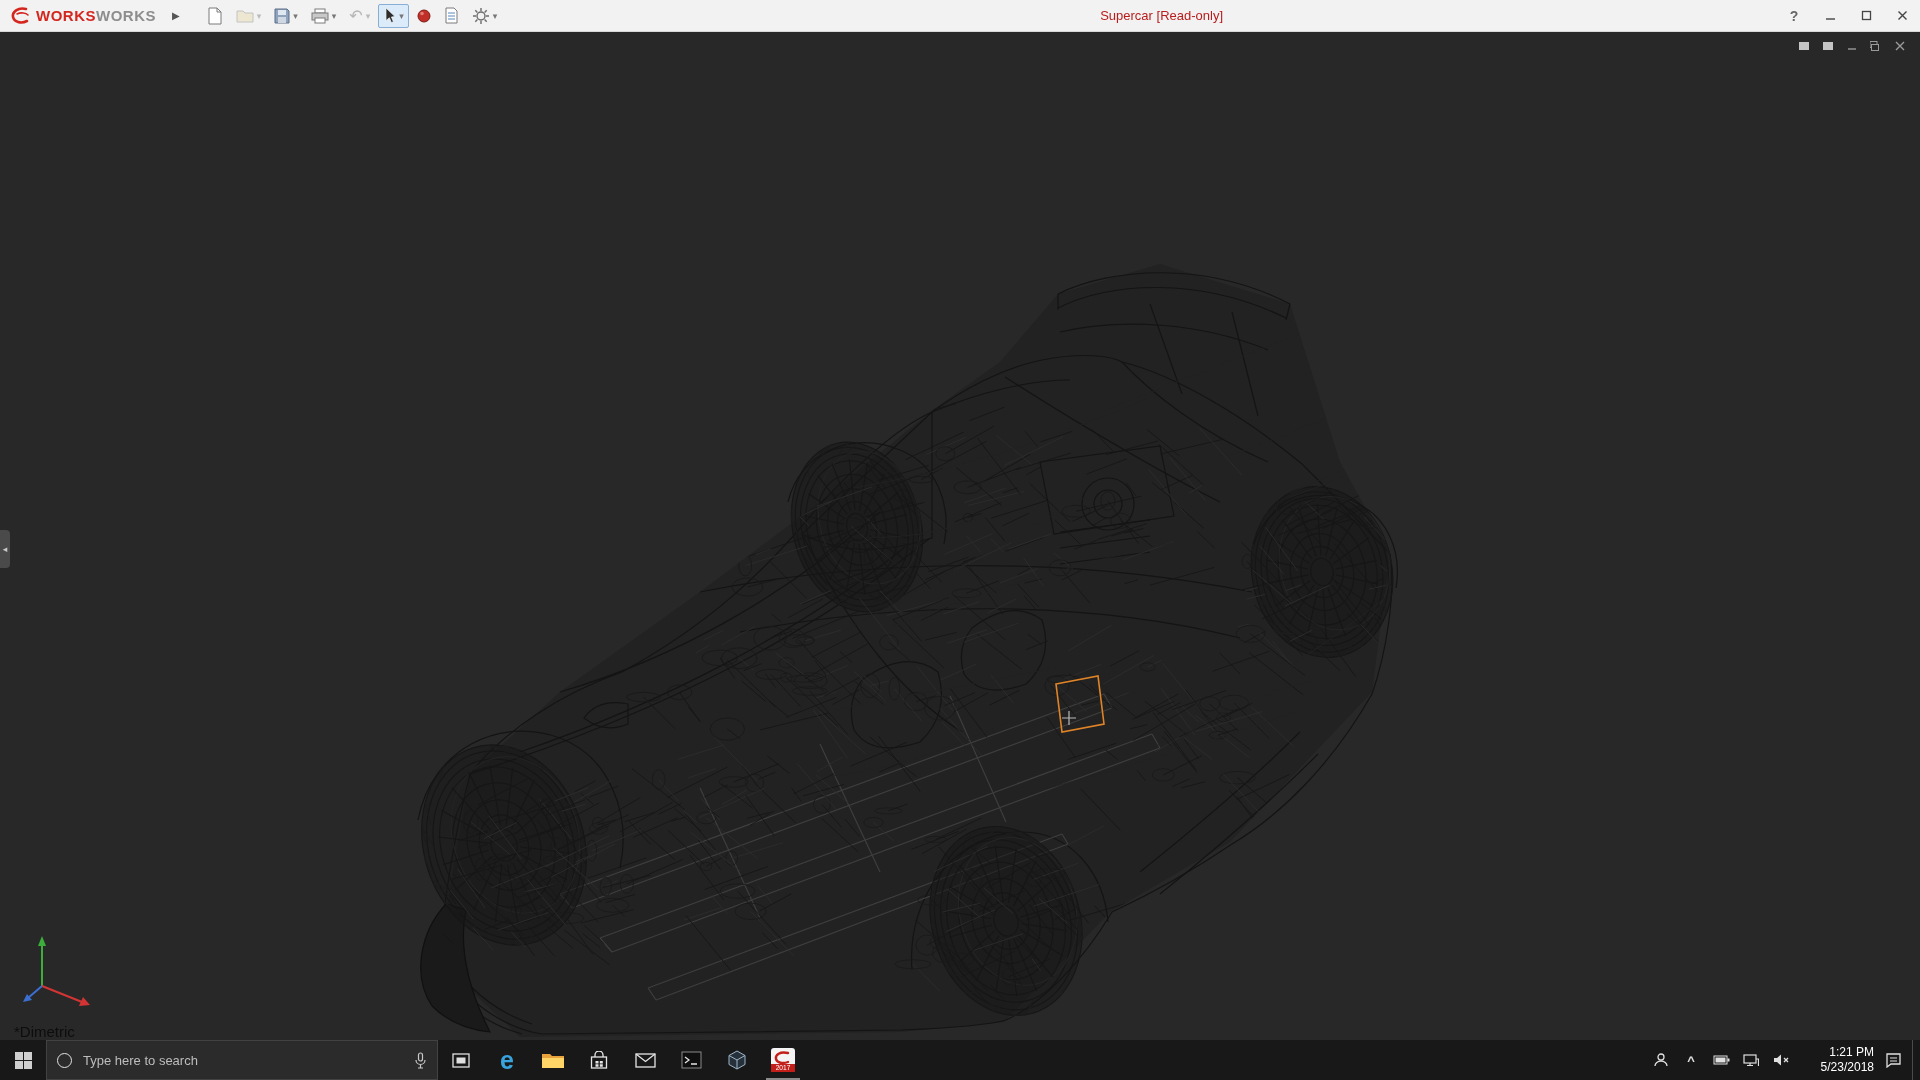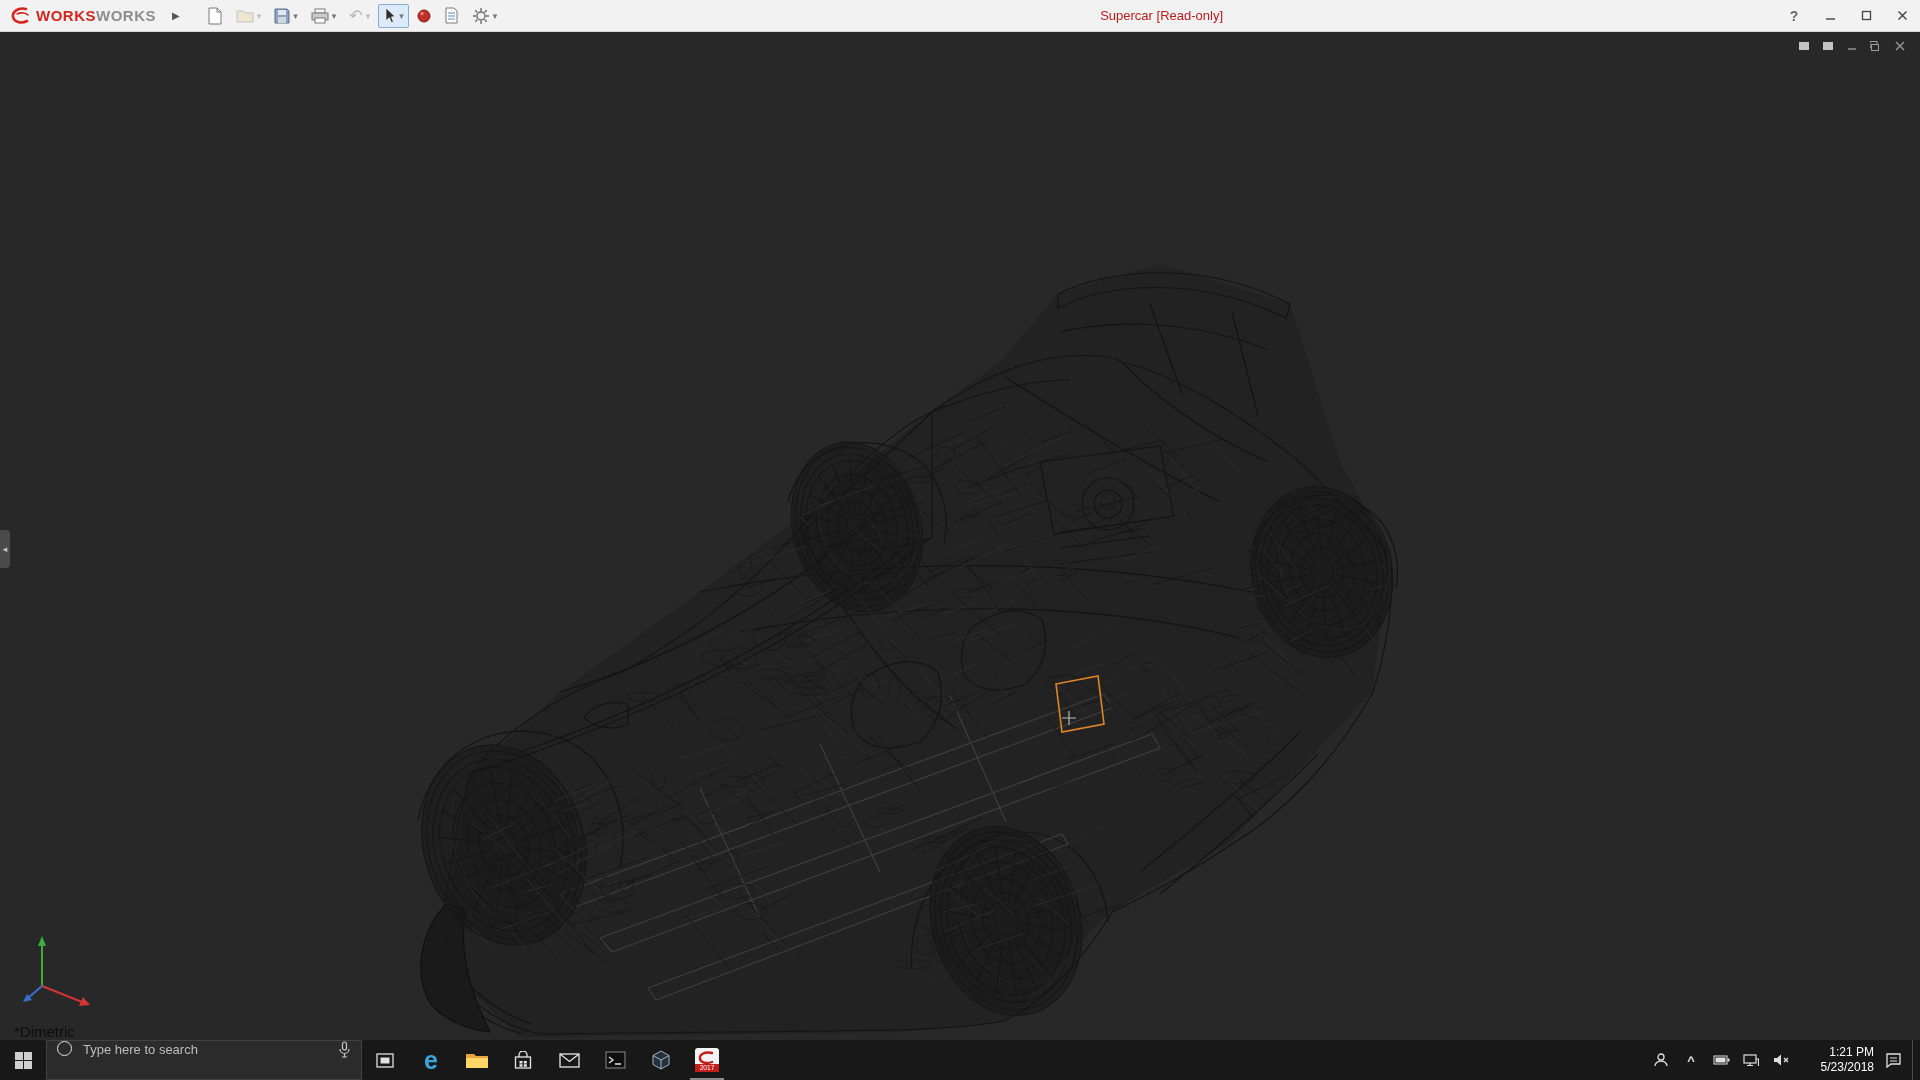--- a/index.html
+++ b/index.html
@@ -30,21 +30,21 @@
   #model { position:absolute; left:0; top:0; }
   .child-controls { position:absolute; top:8px; right:14px; display:flex; gap:12px; align-items:center; }
   .left-tab { position:absolute; left:0; top:498px; width:10px; height:38px; background:#4a4a4a;
     border-radius:0 4px 4px 0; color:#c9c9c9; font-size:9px; display:flex; align-items:center; justify-content:center; }
   .triad { position:absolute; left:8px; bottom:24px; }
   .view-label { position:absolute; left:14px; bottom:0px; font-size:15px; color:#0d0d0d;text-align:center; }
 
   
   .taskbar { position:relative; height:40px; background:#181818; display:flex; align-items:stretch; }
   .tb-btn { width:46px; display:flex; align-items:center; justify-content:center; position:relative; }
-  .search-box { width:316px; display:flex; align-items:flex-start; gap:9px; padding:0 10px;
+  .search-box { width:392px; display:flex; align-items:center; gap:9px; padding:0 10px;
     background:#2b2b2b; border:1px solid #424242; }
   .search-box .ring { width:15px; height:15px; border:1.6px solid #e2e2e2; border-radius:50%; flex:none; }
   .search-box input { flex:1; background:transparent; border:none; outline:none;
     color:#c8c8c8; font-size:13px; }
   .search-box input::placeholder { color:#bdbdbd; }
   .edge-e { font-size:25px; font-weight:bold; color:#39a3dd; line-height:1; }
   .run-underline { position:absolute; bottom:0; left:6px; right:6px; height:2px; background:#8a8a8a; }
   .tray { margin-left:auto; display:flex; align-items:stretch; }
   .tray-btn { width:30px; display:flex; align-items:center; justify-content:center; color:#e0e0e0; }
   .tray-chevron { font-size:13px; color:#e0e0e0; font-weight:bold; }

